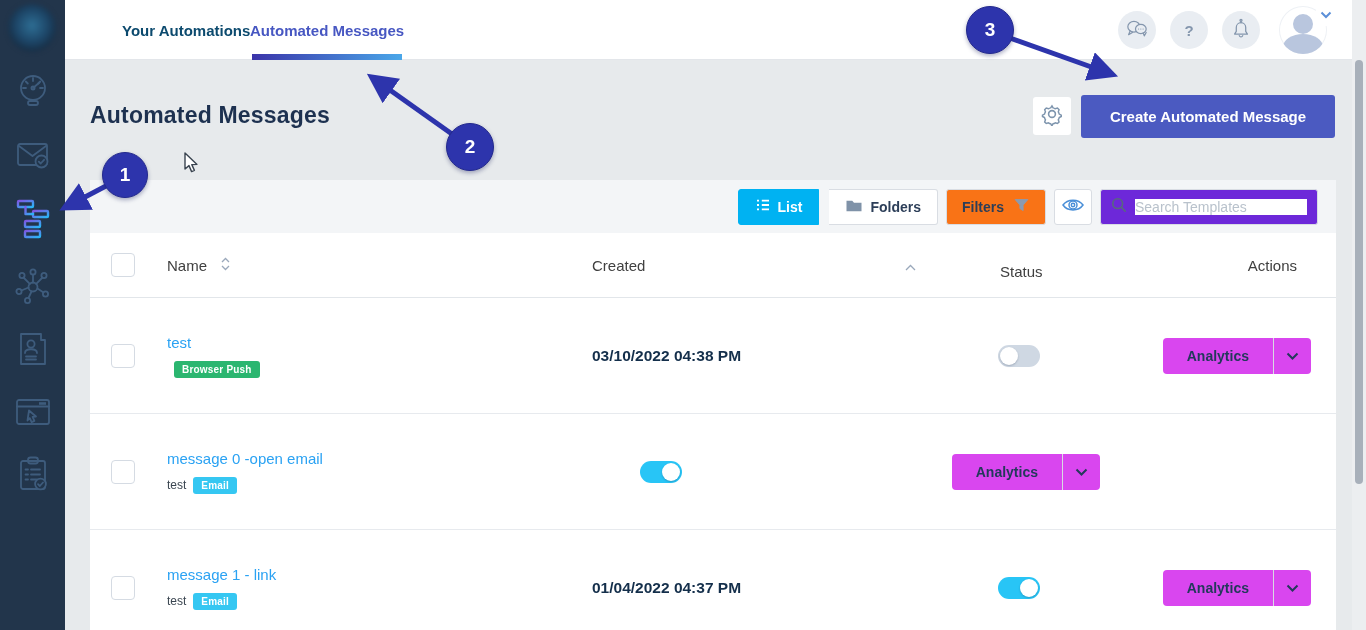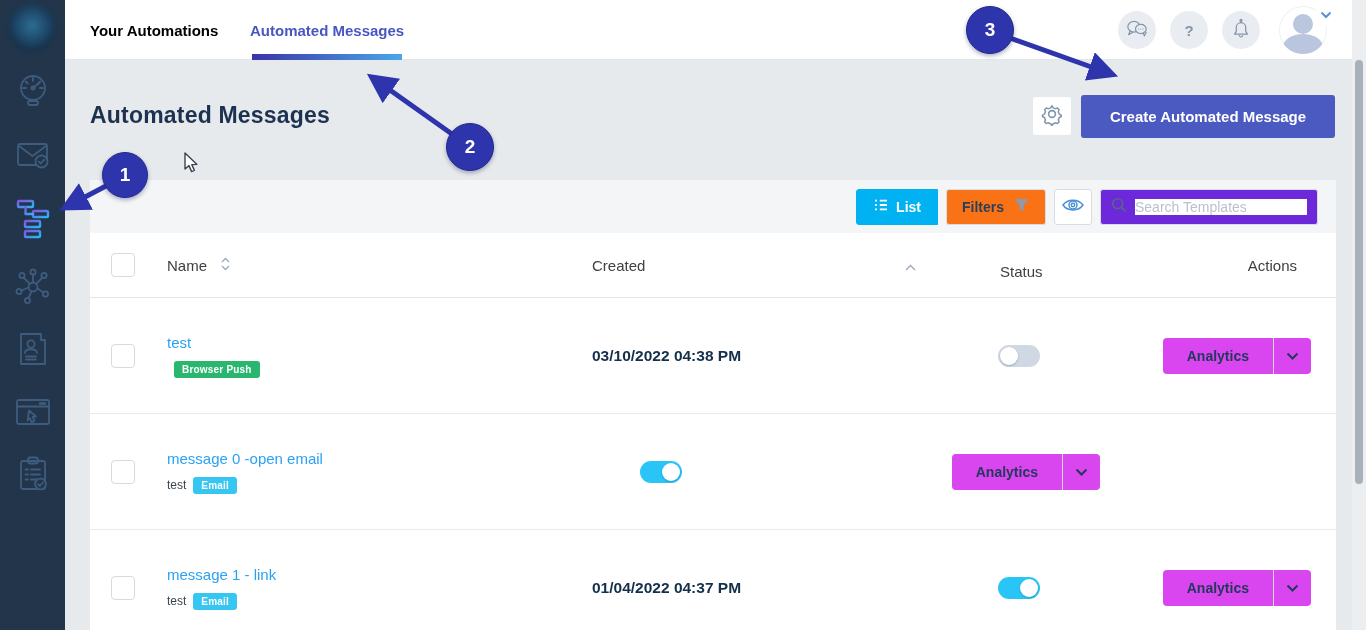--- a/index.html
+++ b/index.html
@@ -14,21 +14,21 @@
     filter:blur(2px); }
   .side-item { position:absolute; left:0; width:65px; height:48px;
     display:flex; align-items:center; justify-content:center; cursor:pointer; }
   .side-item svg { stroke:#3e5c7d; fill:none; stroke-width:1.8; stroke-linecap:round; stroke-linejoin:round; }
 
   
   .topbar { position:absolute; left:65px; top:0; width:1301px; height:60px;
     background:#ffffff; border-bottom:1px solid #e3e6ea; z-index:4; }
   .tab { position:absolute; top:0; height:60px; display:flex; align-items:center;
     font-size:15px; font-weight:700; cursor:pointer; }
-  .tab-inactive { color:#000000; }
+  .tab-inactive { color:#0c4a6e;margin-left:32px; }
   .tab-active { color:#4757c2; }
   .tab-underline { position:absolute; left:187px; top:54px; width:150px; height:6px;
     background:linear-gradient(90deg,#3b34a9 0%, #4aa7e9 100%); }
   .top-icon-btn { position:absolute; top:11px; width:38px; height:38px; border-radius:50%;
     background:#e9edf2; display:flex; align-items:center; justify-content:center;
     color:#8496ad; font-size:15px; font-weight:700; cursor:pointer; }
   .top-icon-btn svg { stroke:#8496ad; fill:none; stroke-width:1.6; stroke-linecap:round; stroke-linejoin:round; }
   .avatar-wrap { position:absolute; left:1214px; top:6px; width:48px; height:48px; cursor:pointer; }
   .avatar { width:48px; height:48px; border-radius:50%; background:#ffffff; overflow:hidden; position:relative;
     box-shadow:0 0 0 1px #eef1f5 inset; }
@@ -280,20 +280,28 @@
       <div class="seg-btn seg-list">
         <span>
           <svg width="16" height="16" viewBox="0 0 20 20">
             <g stroke="#ffffff" stroke-width="2.4">
               <path d="M2.5 4.5 h2.5 M8.5 4.5 h9 M2.5 10 h2.5 M8.5 10 h9 M2.5 15.5 h2.5 M8.5 15.5 h9"></path>
             </g>
           </svg>
         </span>
         <span>List</span>
       </div>
+      <div class="seg-btn seg-folders">
+        <span>
+          <svg width="18" height="15" viewBox="0 0 20 17">
+            <path d="M1.5 3 h6.5 l2 2.5 h8.5 v9.5 h-17 z" fill="#7f92a8"></path>
+          </svg>
+        </span>
+        <span>Folders</span>
+      </div>
     </div>
 
     <div class="filters-btn">
       <span>Filters</span>
       <span>
         <svg width="17" height="17" viewBox="0 0 20 20">
           <path d="M2.5 3 h15 l-5.6 6.5 v6.5 l-3.8 -2.4 v-4.1 z" fill="#8b9bb0" stroke="#8b9bb0" stroke-width="1" stroke-linejoin="round"></path>
         </svg>
       </span>
     </div>

